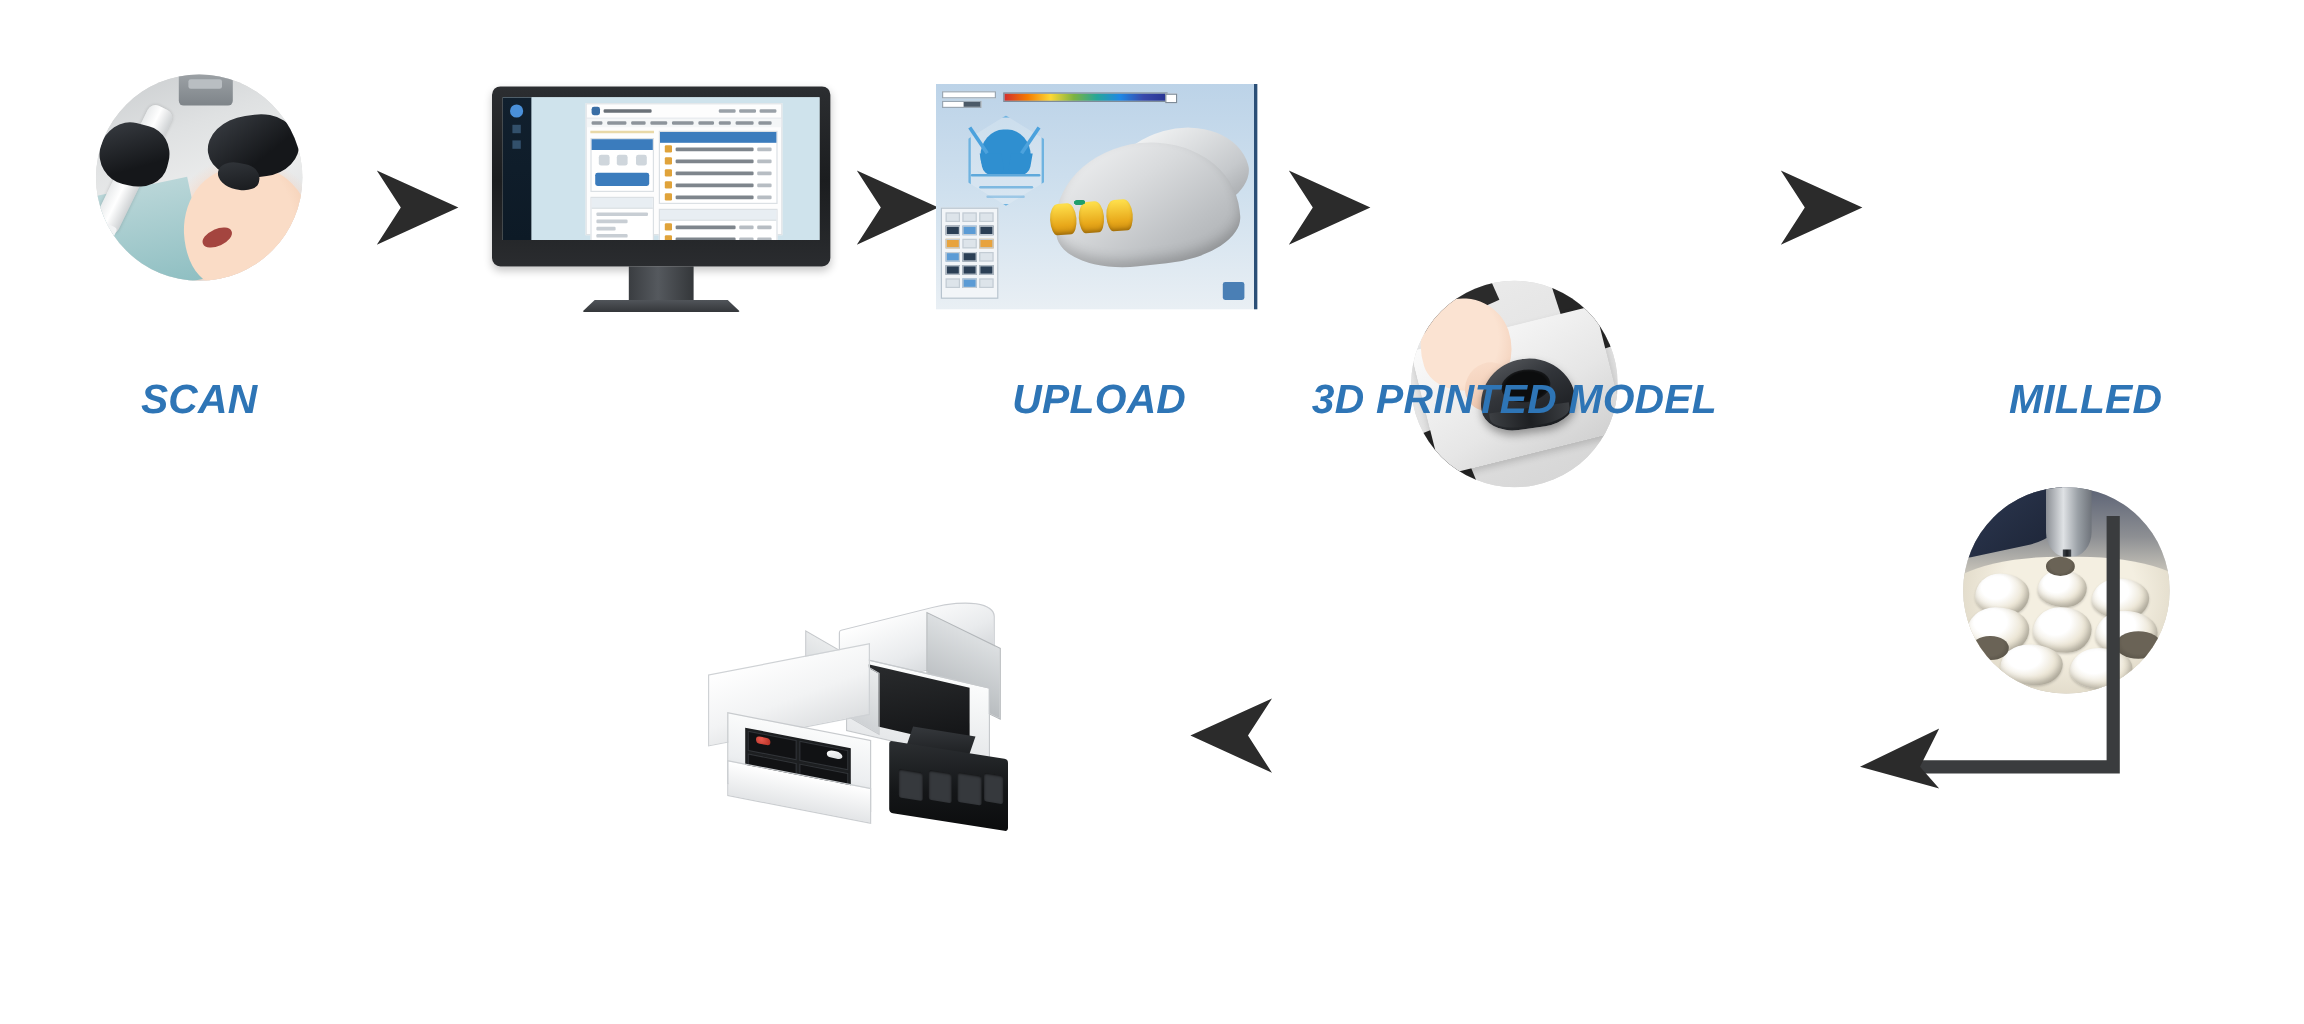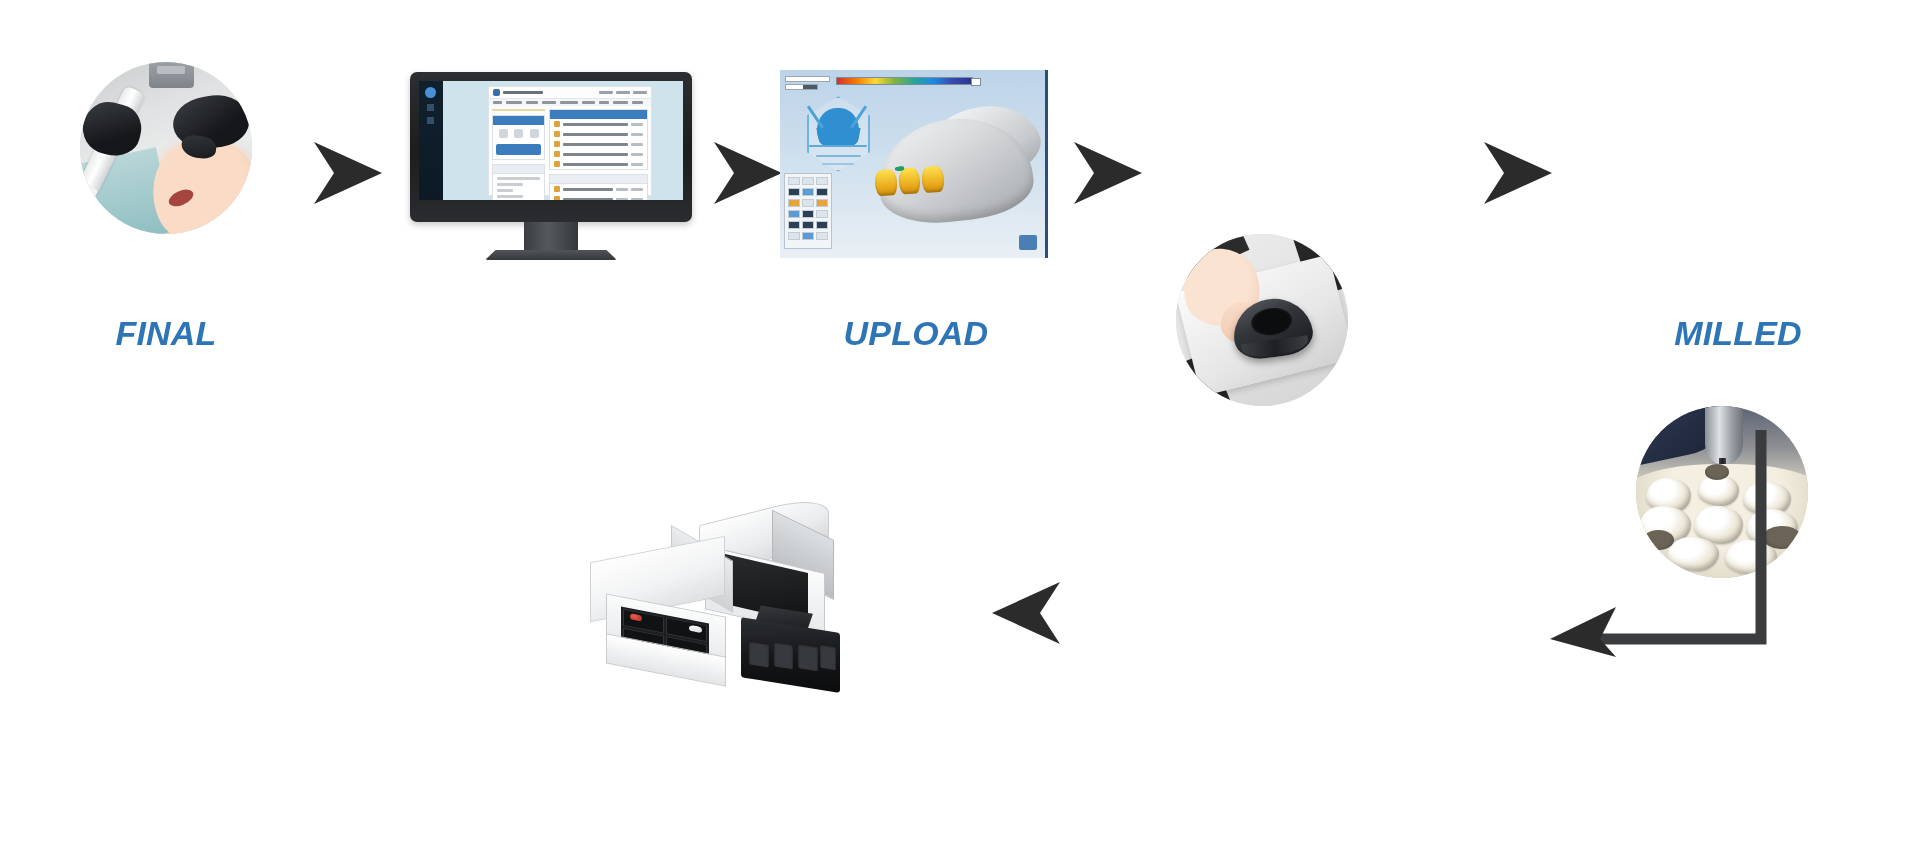--- a/index.html
+++ b/index.html
@@ -441,21 +441,21 @@
   <div class="node circle-photo" style="left:80px; top:62px; width:172px; height:172px;">
     <div class="scan-bg"></div>
     <div class="scan-headrest"></div>
     <div class="scan-bib"></div>
     <div class="scan-face"></div>
     <div class="scan-mouth"></div>
     <div class="scan-wand"></div>
     <div class="glove glove-l"></div>
     <div class="glove glove-r"></div>
   </div>
-  <div class="step-label" style="left:166px; top:316px;">FINAL</div>
+  <div class="step-label" style="left:166px; top:316px;">SCAN</div>
 
   <div class="chev" style="left:312px; top:140px;">
     <svg width="72" height="66" viewBox="0 0 72 66" aria-hidden="true">
       <path d="M2 2 L70 33 L2 64 L22 33 Z" fill="#2b2b2b"></path>
     </svg>
   </div>
 
   <div class="node" style="left:410px; top:72px; width:282px; height:150px;">
     <div class="monitor-bezel">
       <div class="monitor-screen">
@@ -637,20 +637,21 @@
 
   <div class="node circle-photo" style="left:1176px; top:62px; width:172px; height:172px;">
     <div class="p3-bg"></div>
     <div class="p3-dark-tl"></div>
     <div class="p3-dark-tr"></div>
     <div class="p3-dark-bl"></div>
     <div class="p3-plate"></div>
     <div class="p3-hand"></div>
     <div class="p3-model"></div>
   </div>
+  <div class="step-label" style="left:1262px; top:316px;">3D PRINTED MODEL</div>
 
   <div class="chev" style="left:1482px; top:140px;">
     <svg width="72" height="66" viewBox="0 0 72 66" aria-hidden="true">
       <path d="M2 2 L70 33 L2 64 L22 33 Z" fill="#2b2b2b"></path>
     </svg>
   </div>
 
   <div class="node circle-photo" style="left:1636px; top:62px; width:172px; height:172px;">
     <div class="ml-bg"></div>
     <div class="ml-navy"></div>

